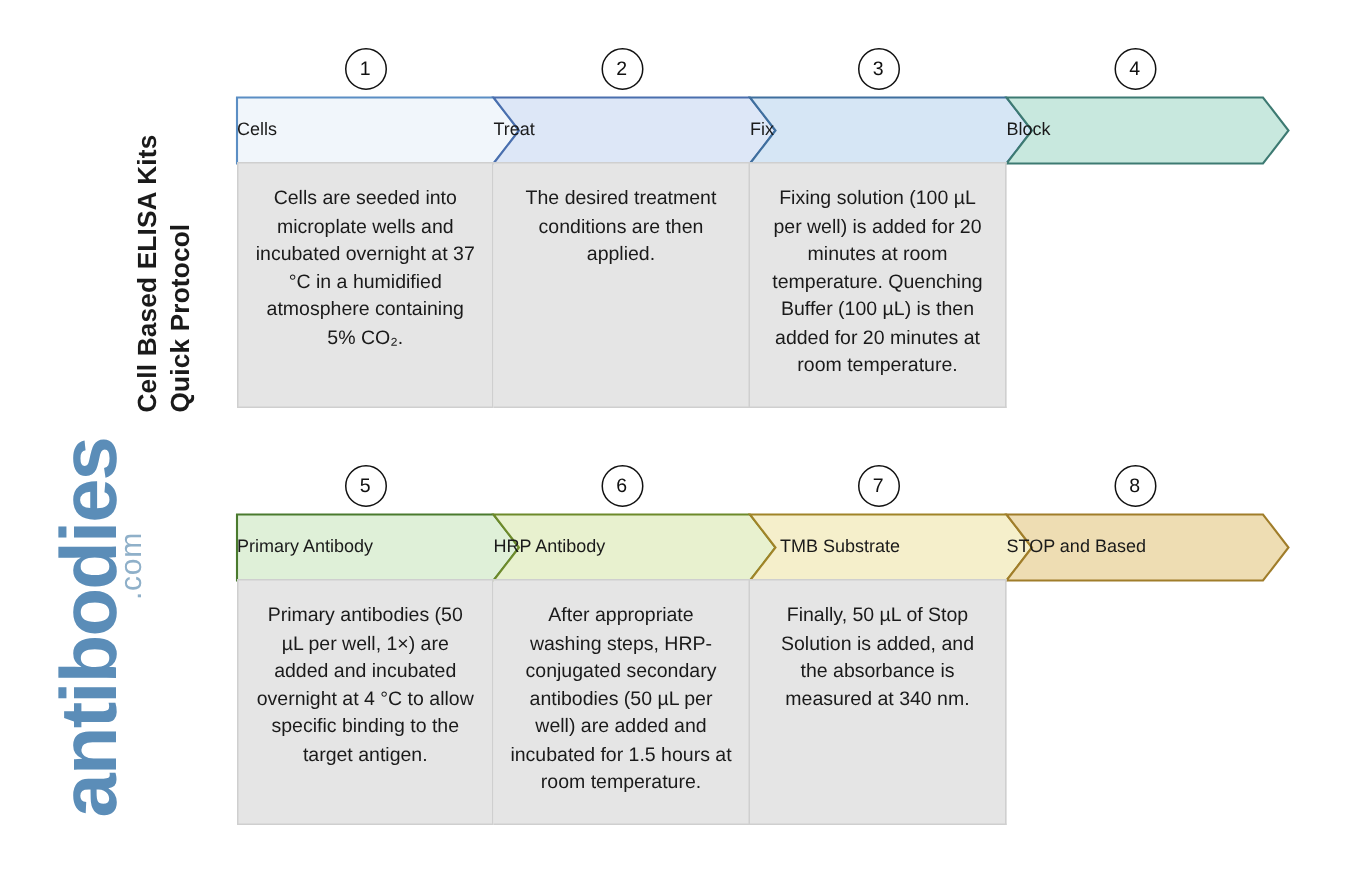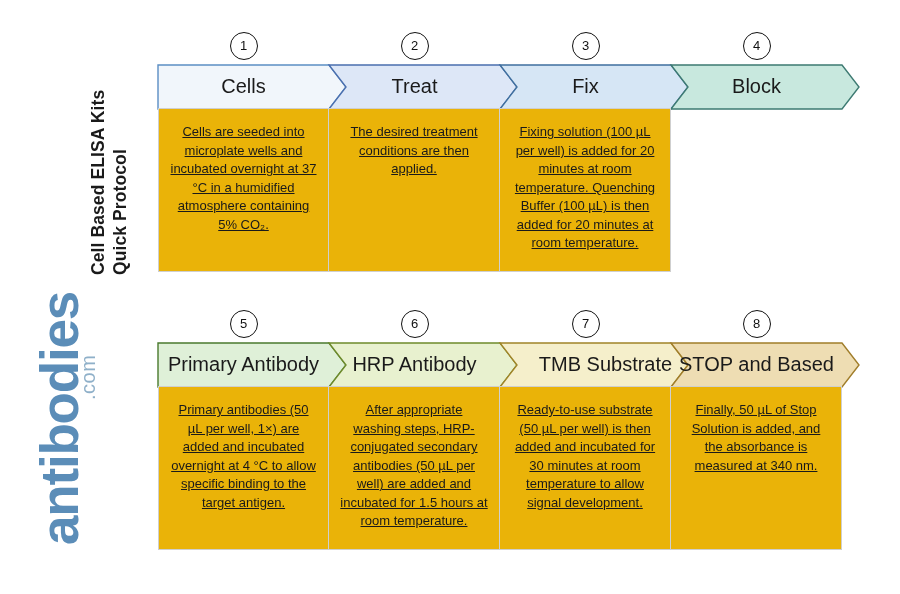--- a/index.html
+++ b/index.html
@@ -105,40 +105,39 @@
   }
   .chevbar svg {
     display: block;
     overflow: visible;
   }
   .chev-label {
     position: absolute;
     top: 0;
     height: 44px;
     line-height: 44px;
-    text-align: center;
-    font-size: 20px;
+    text-align: left;
+    font-size: 12px;
     color: #1a1a1a;
   }
 
   .boxes {
     position: relative;
     display: flex;
     height: 164px;
   }
   .desc-box {
     box-sizing: border-box;
     border: 1px solid #cfcfcf;
     border-left: none;
-    background: #eab308;
+    background: #e5e5e5;
     padding: 14px 11px 10px 11px;
     display: flex;
     align-items: flex-start;
     justify-content: center;
-    text-decoration: underline;
   }
   .desc-box:first-child { border-left: 1px solid #cfcfcf; }
   .desc-text {
     font-size: 13px;
     line-height: 1.43;
     text-align: center;
     color: #1a1a1a;
   }
 </style>
 </head>
@@ -206,19 +205,16 @@
       <div class="chev-label" style="left: 513px; width: 171px;">STOP and Based</div>
     </div>
   <div class="boxes">
       <div class="desc-box" style="width: 171px;">
         <div class="desc-text">Primary antibodies (50 µL per well, 1×) are added and incubated overnight at 4 °C to allow specific binding to the target antigen.</div>
       </div>
       <div class="desc-box" style="width: 171px;">
         <div class="desc-text">After appropriate washing steps, HRP-conjugated secondary antibodies (50 µL per well) are added and incubated for 1.5 hours at room temperature.</div>
       </div>
       <div class="desc-box" style="width: 171px;">
-        <div class="desc-text">Ready-to-use substrate (50 µL per well) is then added and incubated for 30 minutes at room temperature to allow signal development.</div>
-      </div>
-      <div class="desc-box" style="width: 171px;">
         <div class="desc-text">Finally, 50 µL of Stop Solution is added, and the absorbance is measured at 340 nm.</div>
       </div>
     </div>
 </div>
 
 </body></html>

